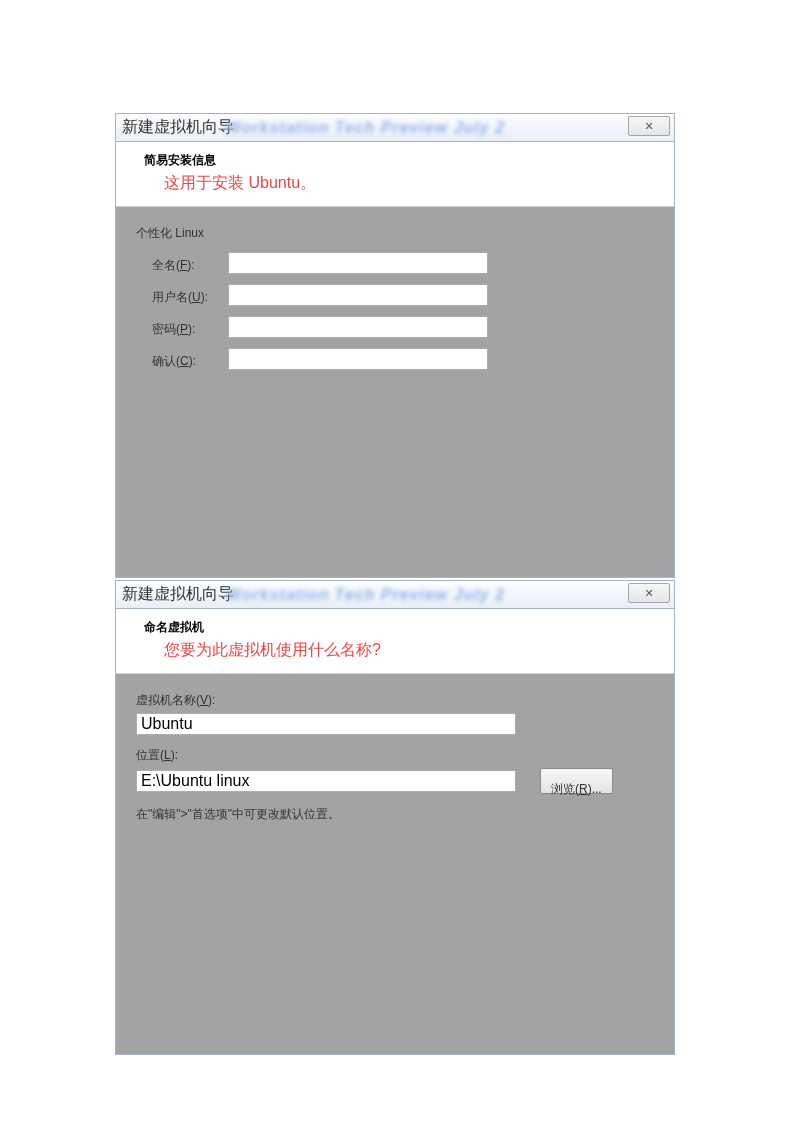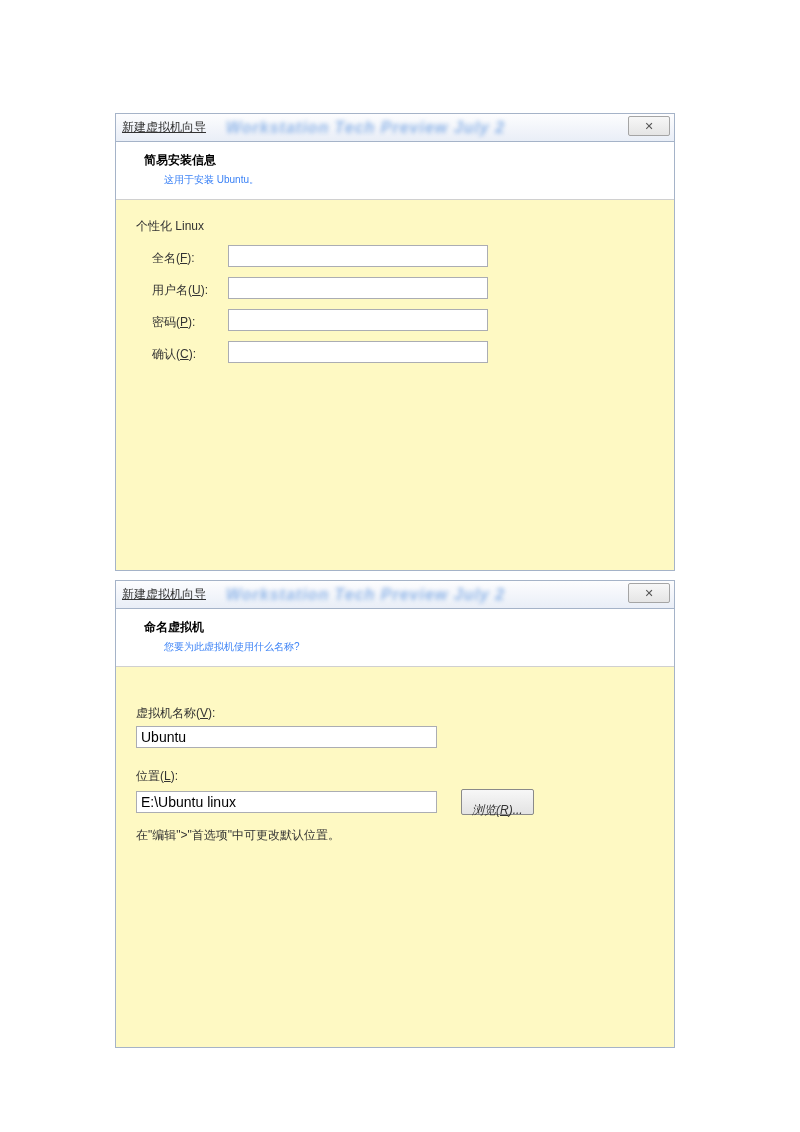--- a/index.html
+++ b/index.html
@@ -30,24 +30,23 @@
       height: 28px;
       background: linear-gradient(to bottom, #fdfdfe, #e9eef7);
       border: 1px solid #a5b3c8;
       border-bottom: none;
       display: flex;
       align-items: center;
       padding: 0 6px;
       position: relative;
     }
     .titlebar-title {
-      font-size: 12px;
+      font-size: 16px;
       color: #333;
       white-space: nowrap;
-      text-decoration: underline;
     }
     .titlebar-blur {
       position: absolute;
       left: 110px;
       right: 50px;
       top: 2px;
       bottom: 2px;
       color: #8fb5e8;
       font-size: 16px;
       font-weight: bold;
@@ -84,27 +83,27 @@
       padding: 10px 20px 12px 28px;
       border-bottom: 1px solid #d0d0d0;
     }
     .header-title {
       font-size: 12px;
       font-weight: bold;
       color: #000;
       margin-bottom: 4px;
     }
     .header-desc {
-      font-size: 10px;
-      color: #3b82f6;
+      font-size: 16px;
+      color: #ef4444;
       padding-left: 20px;
     }
     .content-section {
       padding: 18px 20px 10px 20px;
-      background: #fef9c3;
+      background: #a3a3a3;
     }
     .section-label {
       font-size: 12px;
       color: #333;
       margin-bottom: 10px;
     }
     .form-row {
       display: flex;
       align-items: flex-end;
       margin-bottom: 10px;
@@ -126,53 +125,51 @@
       font-family: inherit;
     }
     .content-section.tall {
       min-height: 370px;
     }
     .content-section.tall2 {
       min-height: 380px;
     }
     .field-group {
       margin-bottom: 12px;
-      margin-top: 20px;
     }
     .field-label {
       font-size: 12px;
       color: #333;
       margin-bottom: 4px;
       display: block;
     }
     .wide-input {
-      width: 301px;
+      width: 380px;
       height: 22px;
       border: 1px solid #abadb3;
       background: #ffffff;
       padding: 0 4px;
-      font-size: 14px;
+      font-size: 16px;
       font-family: inherit;
     }
     .location-row {
       display: flex;
       align-items: center;
       gap: 24px;
     }
     .browse-btn {
       height: 24px;
       padding: 12px 10px;
       background: linear-gradient(to bottom, #f7f7f7, #e3e3e3);
       border: 1px solid #8a8a8a;
       border-radius: 2px;
       font-size: 12px;
       font-family: inherit;
       cursor: pointer;
       color: #333;
-      font-style: italic;
     }
     .hint-text {
       font-size: 12px;
       color: #333;
       margin-top: 8px;
     }
     .accel {
       text-decoration: underline;
     }
   </style>

